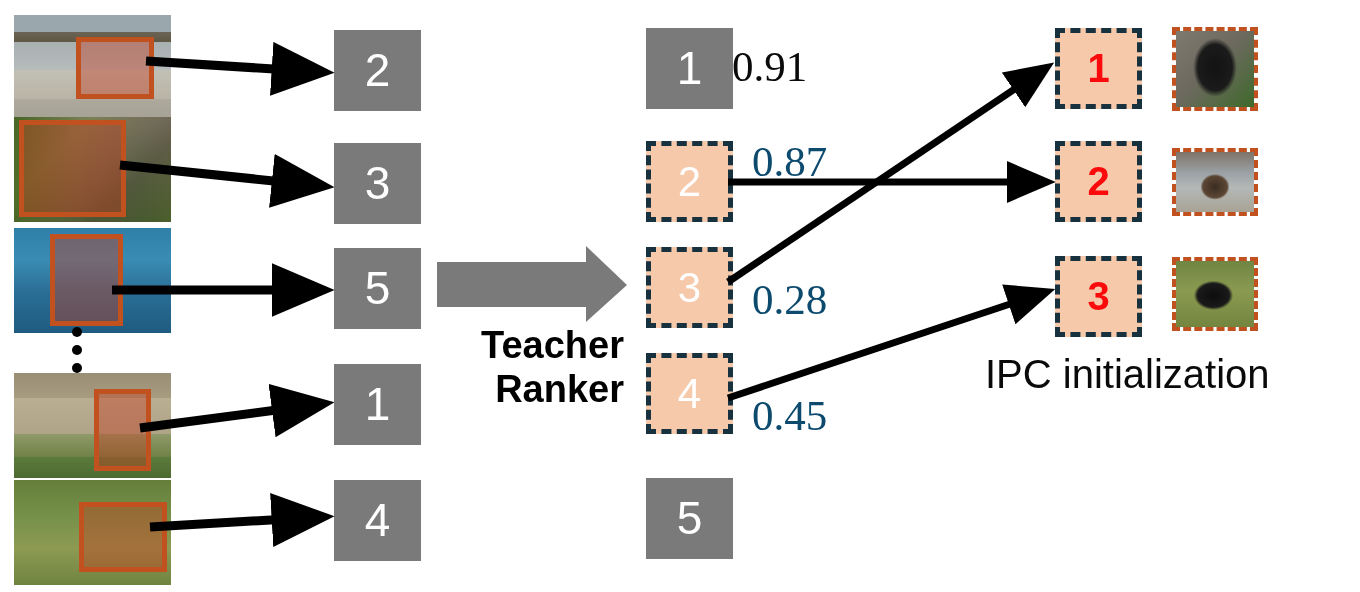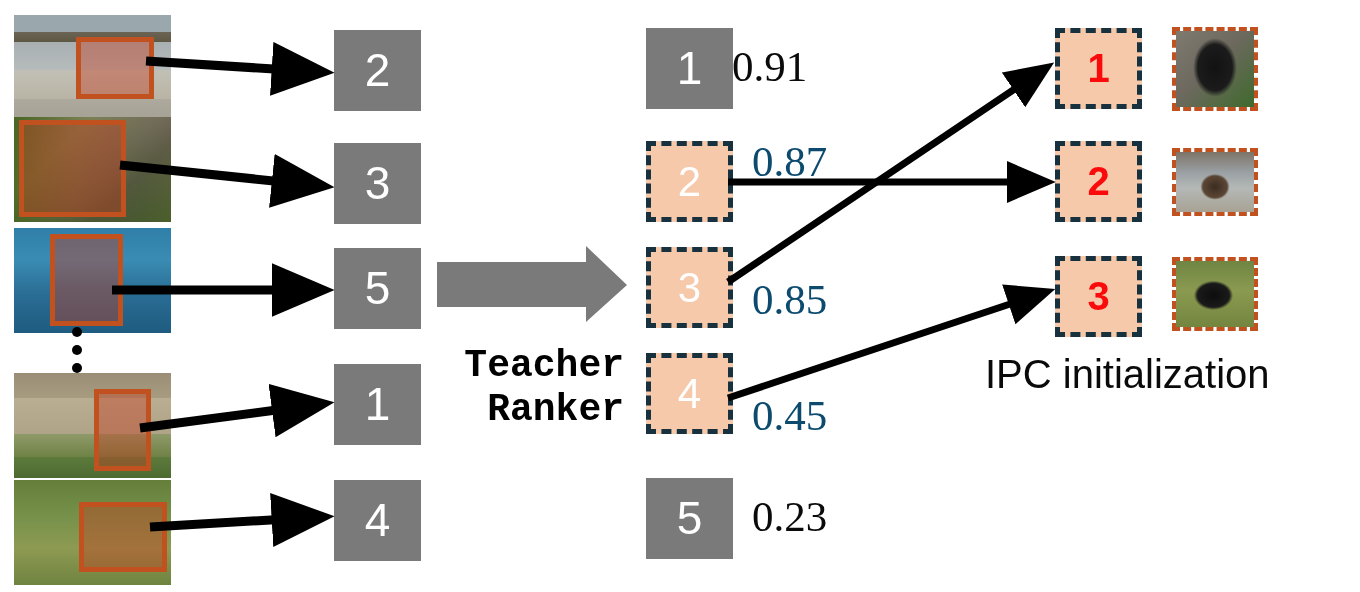--- a/index.html
+++ b/index.html
@@ -208,37 +208,36 @@
   <div class="src-img photo-grass" style="left:14px; top:480px;">
     <div class="bbox" style="left:65px; top:22px; width:88px; height:70px;"></div>
   </div>
 
   <div class="gray-box" style="left:334px; top:30px;">2</div>
   <div class="gray-box" style="left:334px; top:143px;">3</div>
   <div class="gray-box" style="left:334px; top:248px;">5</div>
   <div class="gray-box" style="left:334px; top:364px;">1</div>
   <div class="gray-box" style="left:334px; top:480px;">4</div>
 
-  <div class="teacher-ranker" style="left:418px; top:344px; width:206px;font-family:Liberation Mono, monospace;">Teacher
+  <div class="teacher-ranker" style="left:418px; top:323px; width:206px;">Teacher
 Ranker</div>
 
   <div class="gray-box" style="left:646px; top:28px;">1</div>
   <div class="score" style="left:732px; top:45px;">0.91</div>
 
   <div class="peach-box" style="left:646px; top:141px;">2</div>
   <div class="score hi" style="left:752px; top:140px;">0.87</div>
 
   <div class="peach-box" style="left:646px; top:247px;">3</div>
-  <div class="score hi" style="left:752px; top:278px;">0.85</div>
+  <div class="score hi" style="left:752px; top:278px;">0.28</div>
 
   <div class="peach-box" style="left:646px; top:353px;">4</div>
   <div class="score hi" style="left:752px; top:394px;">0.45</div>
 
   <div class="gray-box" style="left:646px; top:478px;">5</div>
-  <div class="score" style="left:752px; top:495px;">0.23</div>
 
   <div class="peach-box ipc" style="left:1055px; top:28px;">1</div>
   <div class="thumb t-monkey" style="left:1172px; top:27px; width:86px; height:84px;"></div>
 
   <div class="peach-box ipc" style="left:1055px; top:141px;">2</div>
   <div class="thumb t-bird" style="left:1172px; top:148px; width:86px; height:68px;"></div>
 
   <div class="peach-box ipc" style="left:1055px; top:256px;">3</div>
   <div class="thumb t-bear" style="left:1172px; top:257px; width:86px; height:74px;"></div>
 

